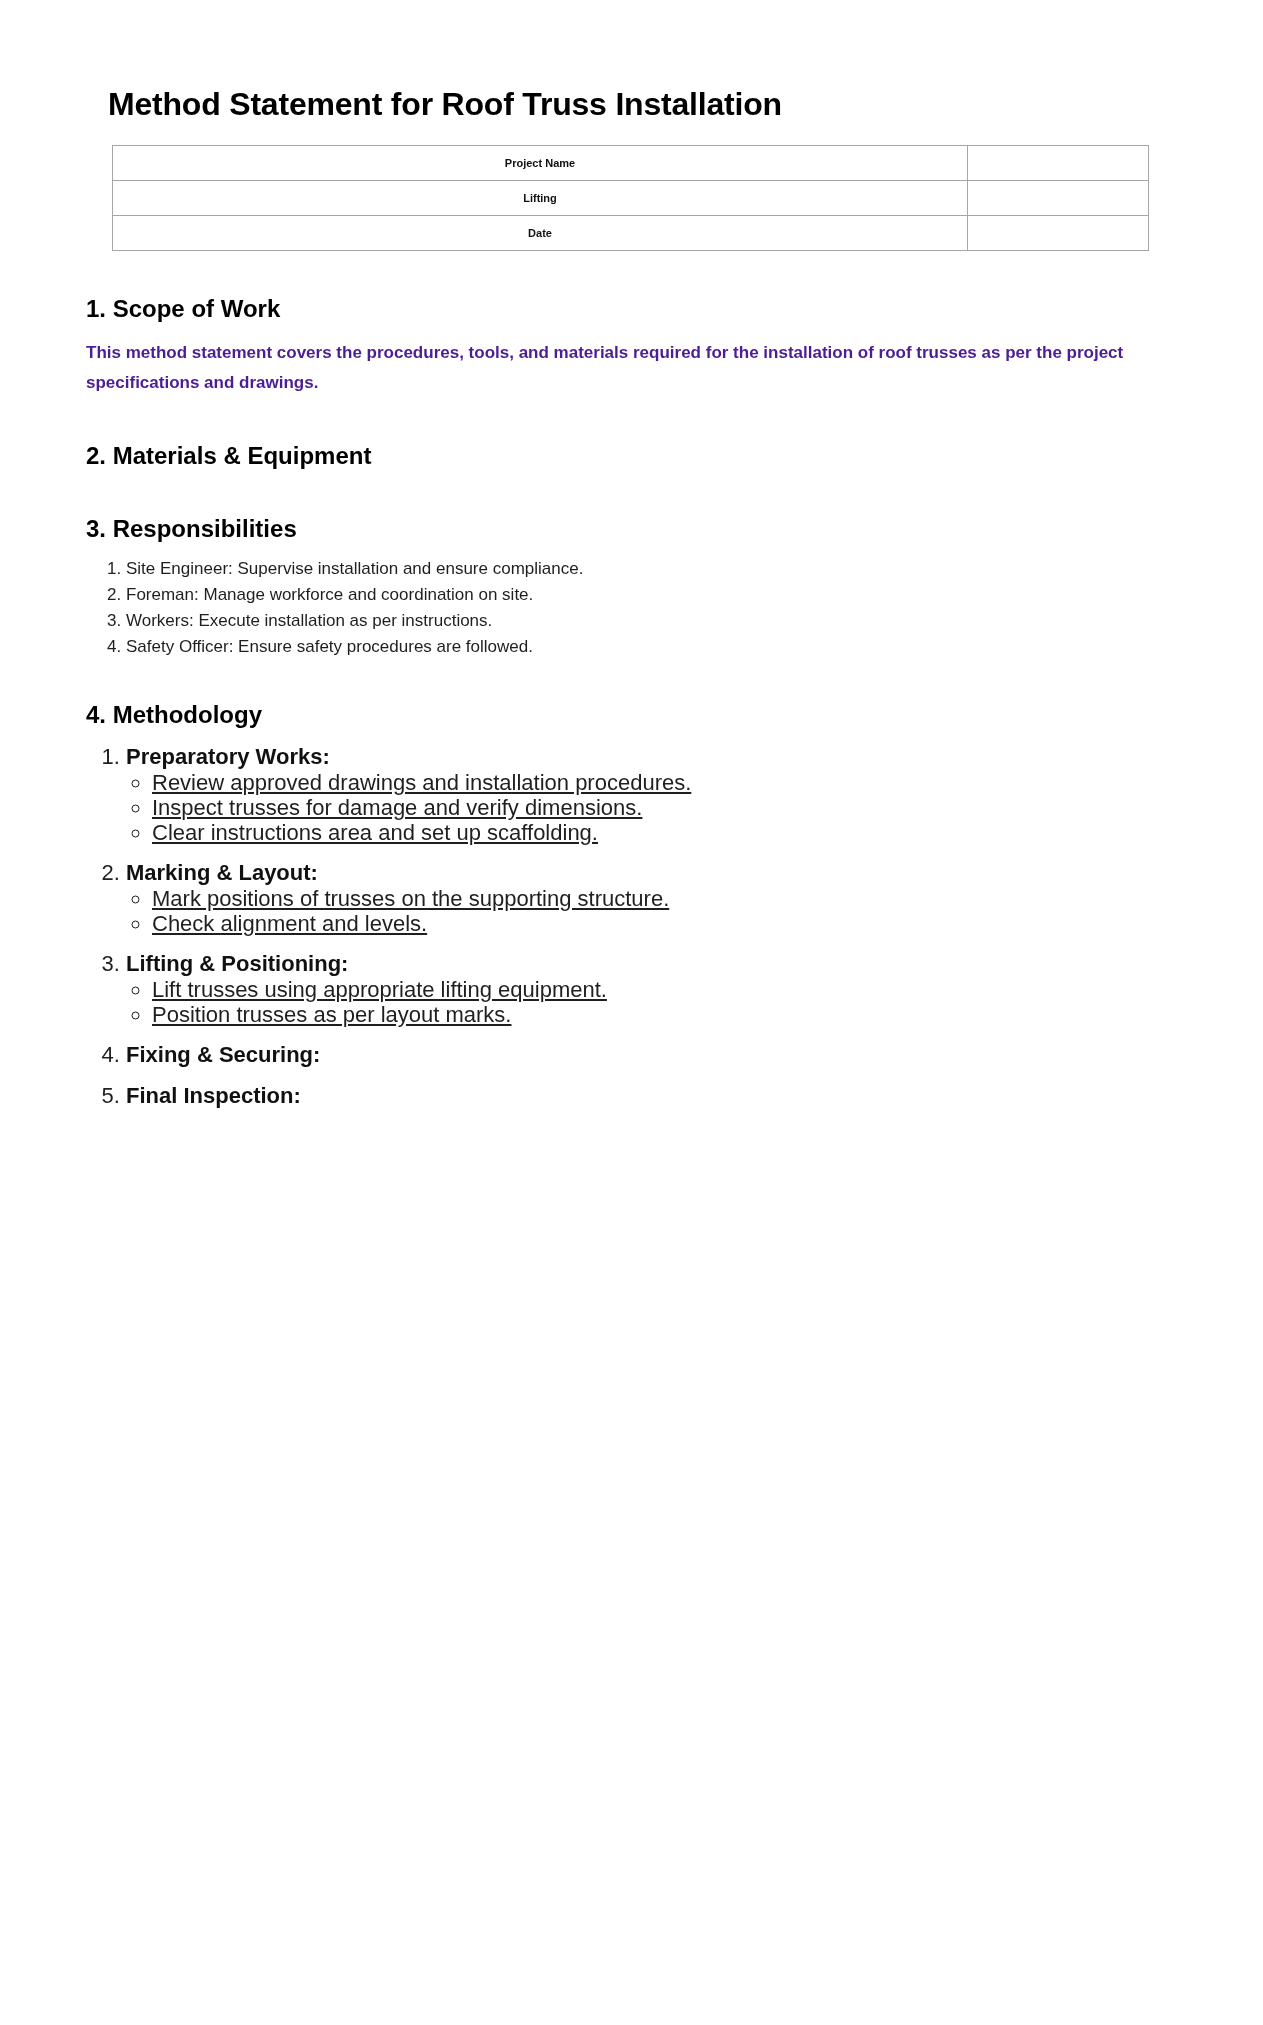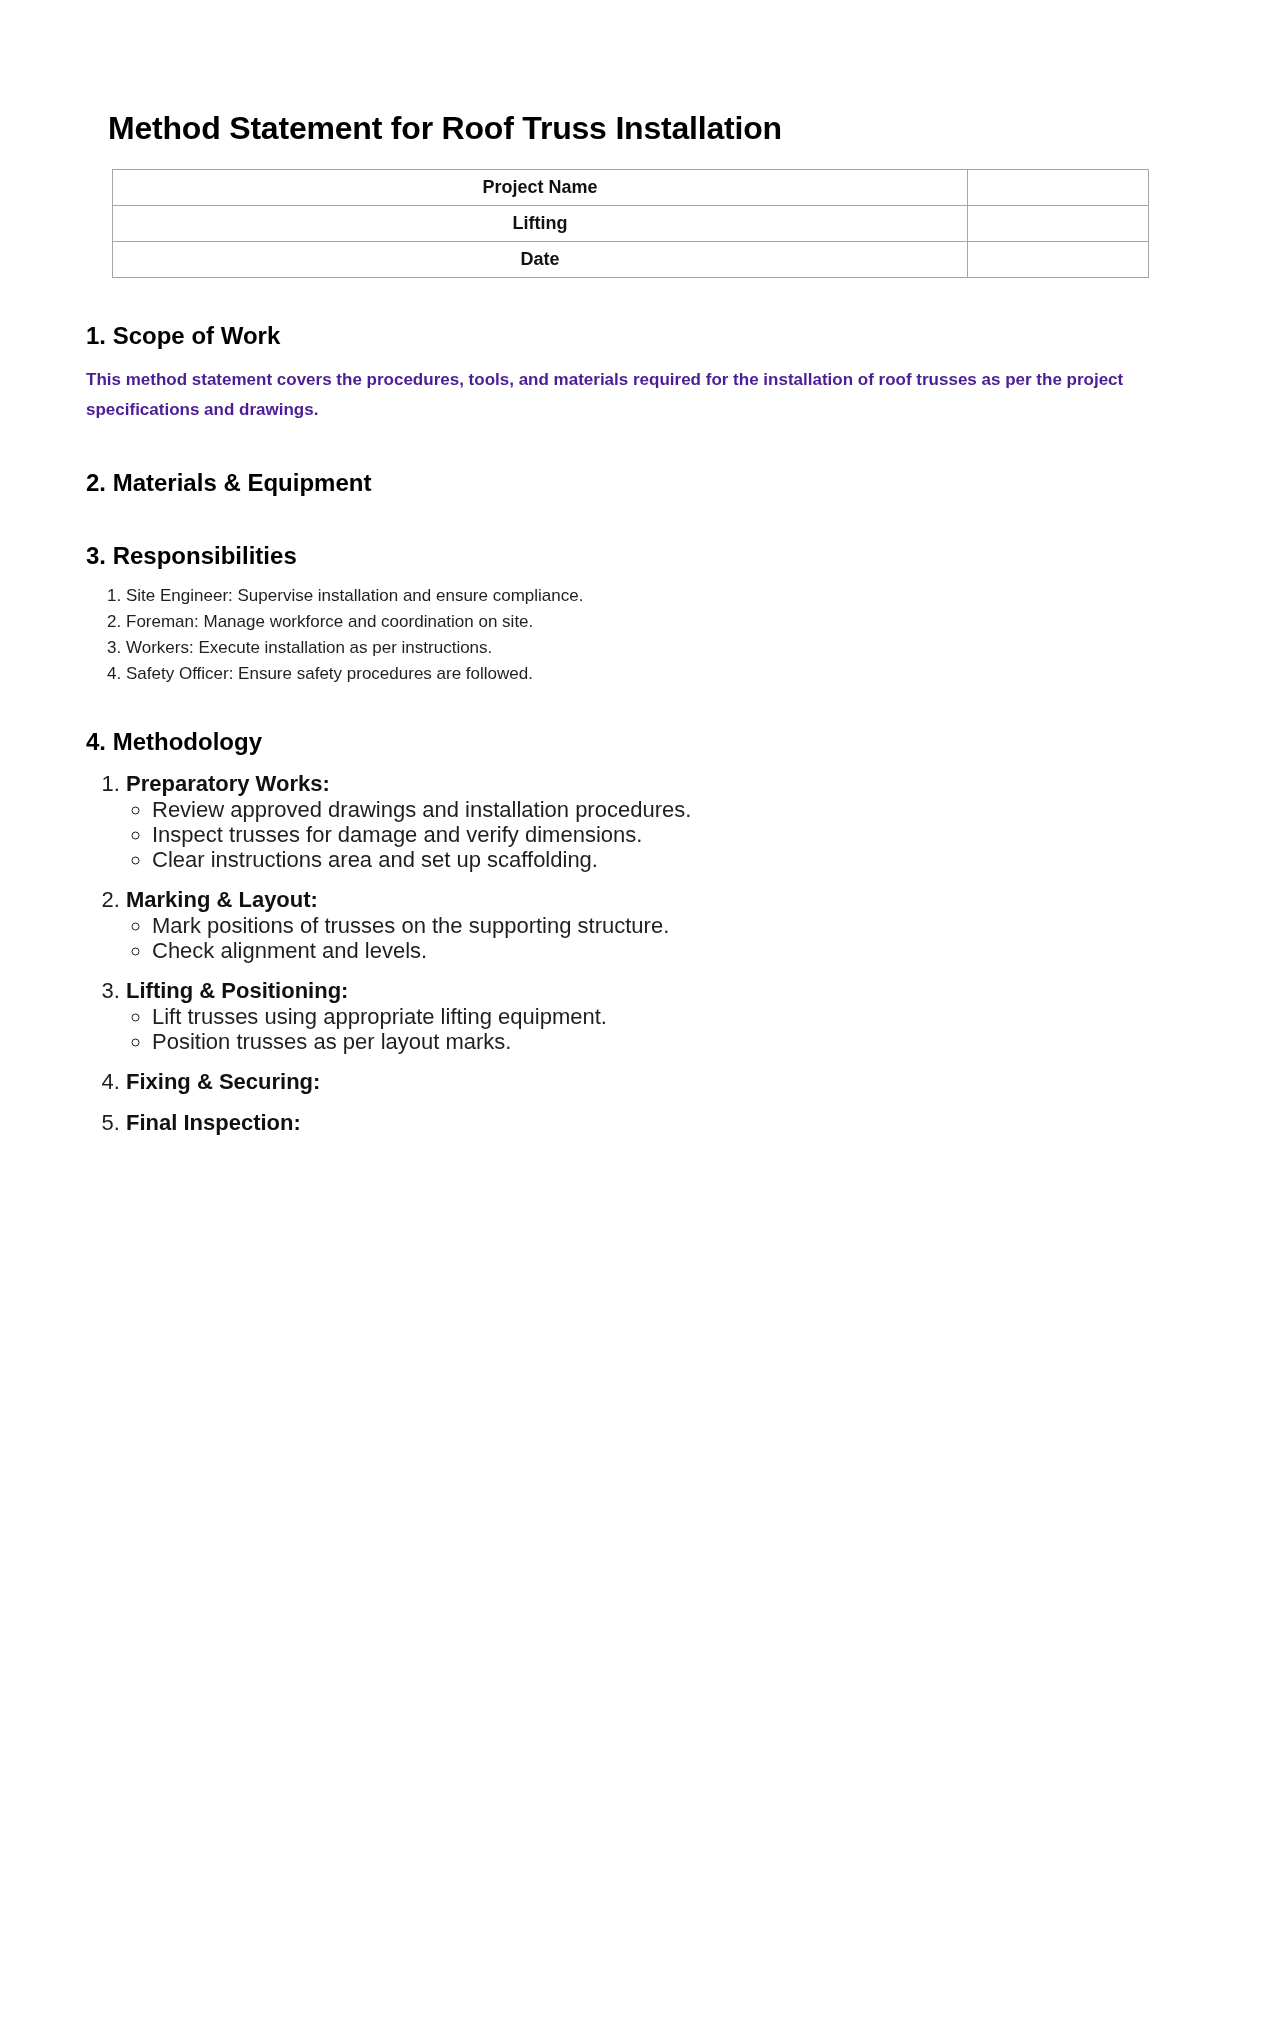--- a/index.html
+++ b/index.html
@@ -13,39 +13,38 @@
     font-family: "Liberation Sans", sans-serif;
     color: #1f1f1f;
   }
   .clip {
     height: 1301px;
     overflow: hidden;
   }
   .page {
     padding: 64px 8px 0 86px;
     box-sizing: border-box;
-    margin-top: 24px;
   }
   h1.doc-title {
     font-size: 32px;
     line-height: 1.2;
     font-weight: bold;
     color: #000000;
     margin: 21px 0 22px 22px;
     letter-spacing: -0.2px;
   }
   table.info-table {
     border-collapse: collapse;
     margin-left: 26px;
     width: 1037px;
     table-layout: fixed;
   }
   table.info-table td {
     border: 1px solid #a6a6a6;
-    font-size: 18px;
+    font-size: 11px;
     padding: 7px 8px;
     height: 20px;
     vertical-align: middle;
   }
   td.cell-label {
     width: 83.6%;
     font-weight: bold;
     text-align: center;
     color: #111111;
   }
@@ -100,20 +99,21 @@
     color: #111111;
   }
   ul.substep-list {
     list-style: circle;
     margin: 5px 0 0 0;
     padding-left: 26px;
   }
   ul.substep-list > li {
     line-height: 20px;
     margin-bottom: 5px;
+    text-decoration: underline;
   }
 </style>
 </head>
 <body>
 
 <div class="clip">
   <div class="page">
 
     <h1 class="doc-title">Method Statement for Roof Truss Installation</h1>
 

